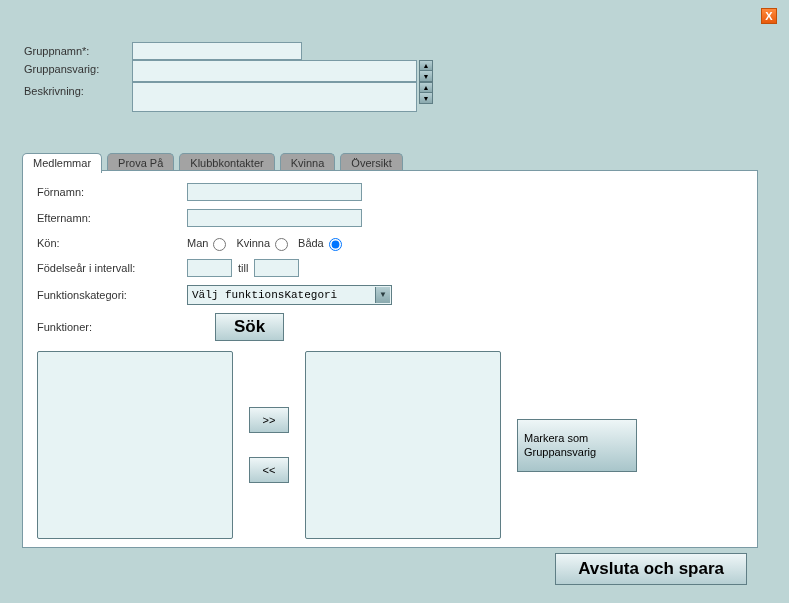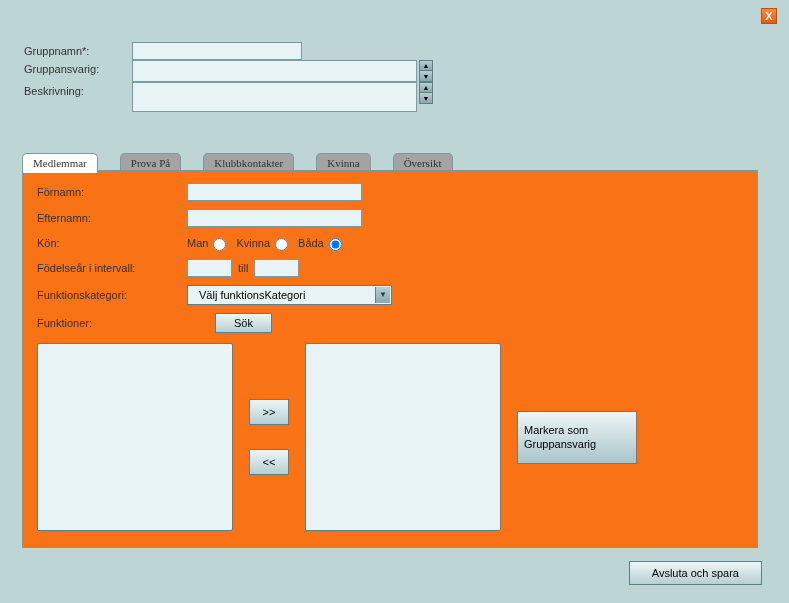--- a/index.html
+++ b/index.html
@@ -61,22 +61,21 @@
     cursor: pointer;
   }
   .spinbtn + .spinbtn { border-top: none; }
 
   
   .tabstrip {
     position: absolute;
     left: 22px;
     top: 152px;
     display: flex;
-    gap: 22px;
-    font-family: Liberation Serif, serif;
+    gap: 5px;
   }
   .tab {
     border: 1px solid #7a9aa4;
     border-bottom: none;
     padding: 3px 10px 4px 10px;
     background: #a3a3a3;
     border-radius: 5px 5px 0 0;
     cursor: pointer;
     position: relative;
     top: 1px;
@@ -85,21 +84,21 @@
   .tab.active {
     background: #ffffff;
     z-index: 2;
   }
   .panel {
     position: absolute;
     left: 22px;
     top: 170px;
     width: 736px;
     height: 378px;
-    background: #f97316;
+    background: #ffffff;
     border: 1px solid #7a9aa4;
     padding: 12px 14px;
   }
 
   .prow { display: flex; align-items: center; margin-bottom: 8px; }
   .plabel { width: 150px; }
   .pinput {
     background: #e7f3f4;
     border: 1px solid #7a9aa4;
     height: 18px;
@@ -112,22 +111,23 @@
     background: #e7f3f4;
     border: 1px solid #5f7e85;
     height: 20px;
     font-size: 11px;
     width: 205px;
   }
   .btn {
     background: linear-gradient(#eef6f7,#b6cfd3);
     border: 1px solid #5f7e85;
     padding: 3px 14px;
-    font-size: 11px;
-    cursor: pointer;
+    font-size: 17px;
+    cursor: pointer;
+    font-weight: bold;
   }
   .btn-sok { margin-left: 28px; padding: 3px 18px; }
   .radio-row label { margin-right: 0; }
   .radio-row input { margin-right: 10px; vertical-align: middle; }
 
   .listarea {
     display: flex;
     align-items: center;
     gap: 16px;
     margin-top: 10px;
@@ -157,29 +157,30 @@
     background: linear-gradient(#eef6f7,#a8c5ca);
     border: 1px solid #5f7e85;
     font-size: 11px;
     text-align: left;
     padding: 3px 6px;
     cursor: pointer;
     line-height: 14px;
   }
   .footer {
     position: absolute;
-    right: 27px;
+    right: 42px;
     bottom: 18px;
   }
   .footer .btn { padding: 5px 22px; }
   select.sel {
     appearance: none;
     -webkit-appearance: none;
     background-image: linear-gradient(#e7f3f4,#e7f3f4);
-    padding-left: 11px;
+    padding-left: 4px;
+    font-family: Liberation Mono, monospace;
   }
   .selwrap { position: relative; display: inline-block; }
   .selwrap::after {
     content: "▼";
     position: absolute;
     right: 2px; top: 2px;
     width: 14px; height: 16px;
     font-size: 8px;
     background: linear-gradient(#b6cfd3,#8aa9ae);
     border-left: 1px solid #5f7e85;

